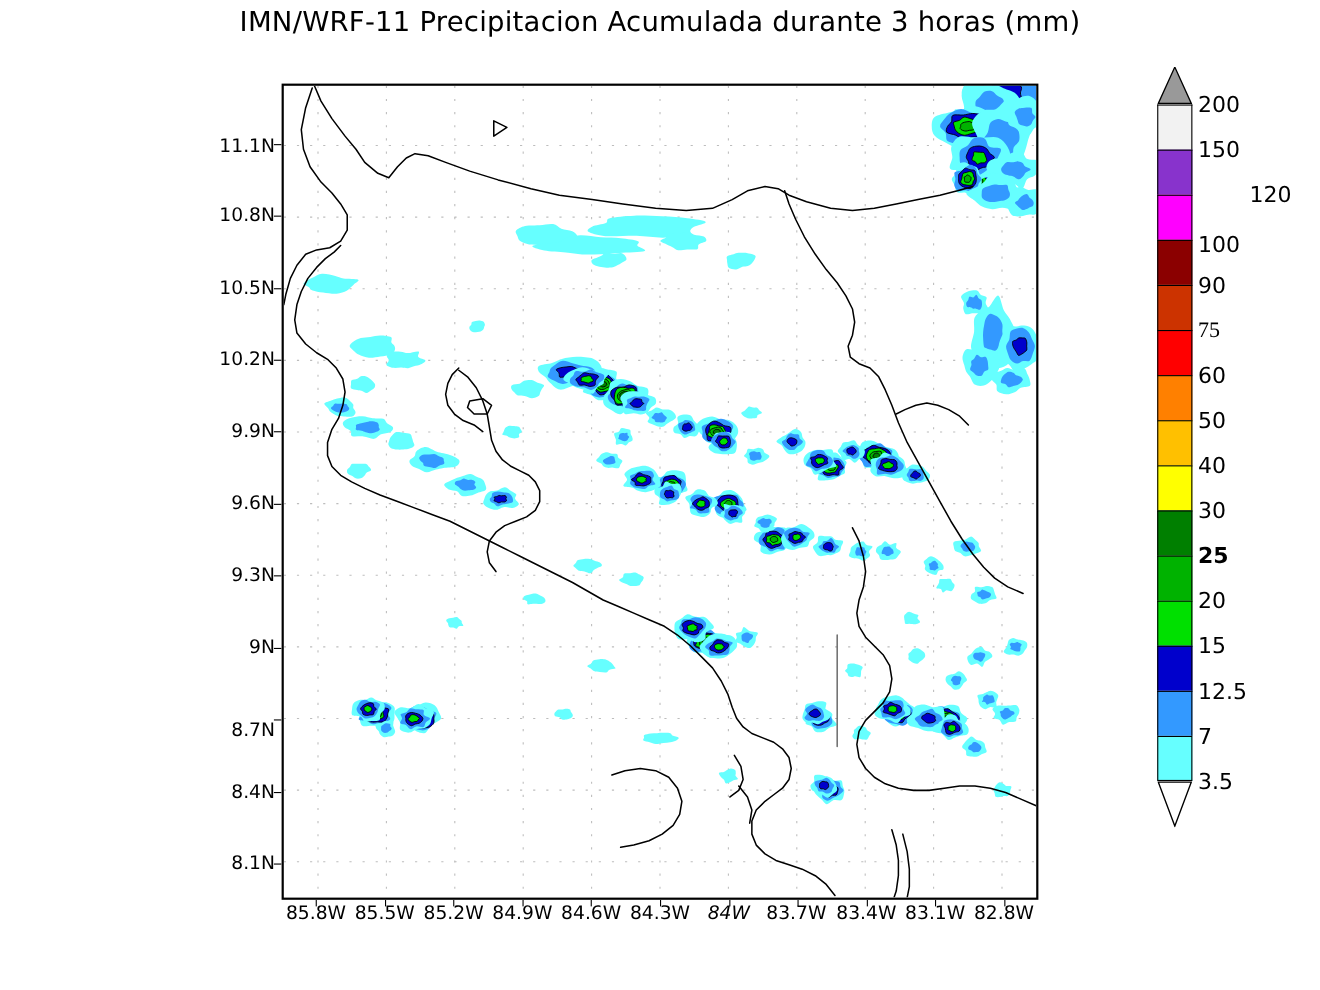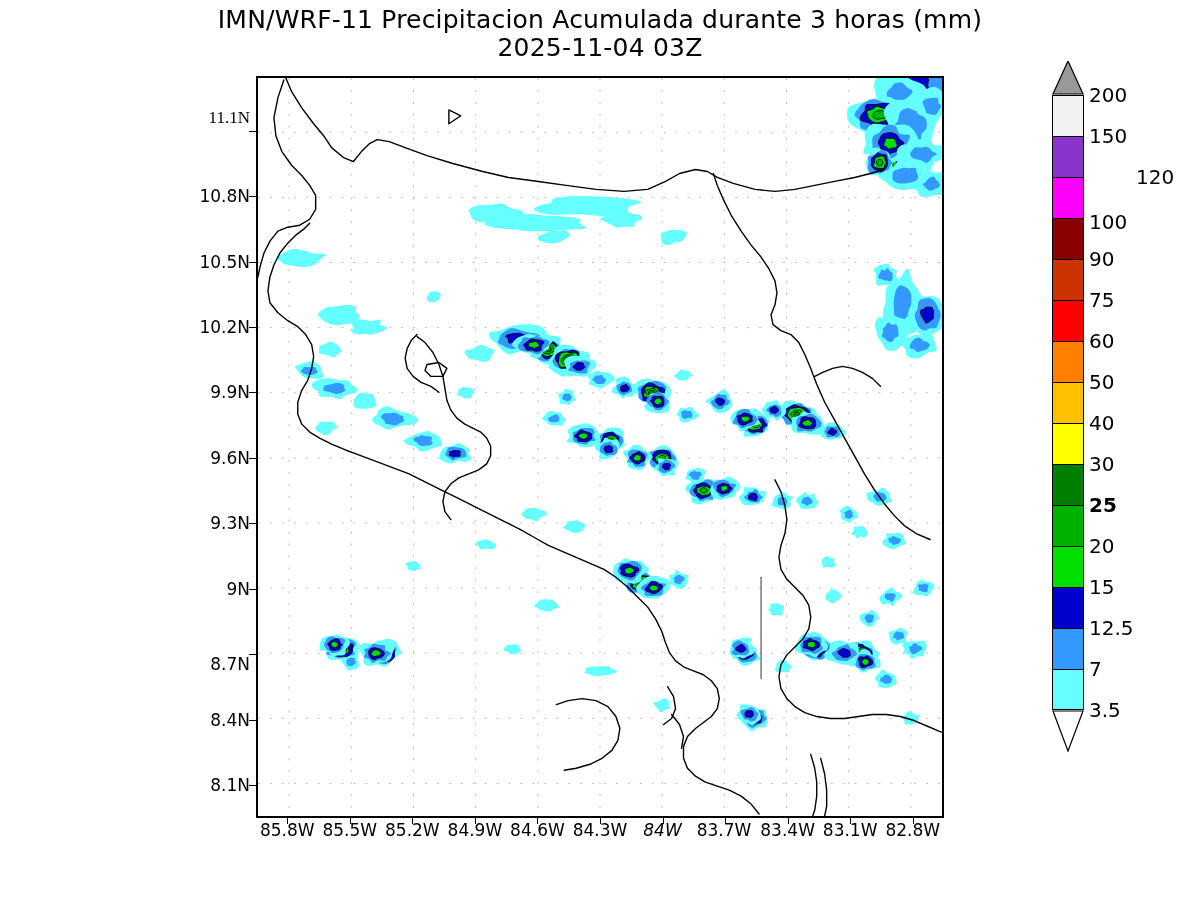--- a/index.html
+++ b/index.html
@@ -121,25 +121,24 @@
     width: 32px;
   }
 </style>
 </head>
 <body>
 
 <div id="root">
 
   <div class="title-block">
     <div class="title-line1">IMN/WRF-11 Precipitacion Acumulada durante 3 horas (mm)</div>
-    <div class="title-line2">2025-11-04 03Z</div>
   </div>
 
   <div id="y-axis">
-      <div class="ytick-label" style="top: 108px; font-family: Liberation Serif, serif;">11.1N</div>
+      <div class="ytick-label" style="top: 123px;">11.1N</div>
       <div class="ytick-mark" style="top: 130.559px;"></div>
       <div class="ytick-label" style="top: 186.029px;">10.8N</div>
       <div class="ytick-mark" style="top: 196.029px;"></div>
       <div class="ytick-label" style="top: 251.5px;">10.5N</div>
       <div class="ytick-mark" style="top: 261.5px;"></div>
       <div class="ytick-label" style="top: 316.971px;">10.2N</div>
       <div class="ytick-mark" style="top: 326.971px;"></div>
       <div class="ytick-label" style="top: 382.441px;">9.9N</div>
       <div class="ytick-mark" style="top: 392.441px;"></div>
       <div class="ytick-label" style="top: 447.912px;">9.6N</div>
@@ -822,21 +821,21 @@
     <svg id="cb-cap-bottom" viewBox="0 0 32 42" style="position: absolute; left: 0px; width: 32px; height: 42px; top: 615px;">
       <polygon id="cap-bot-poly" points="1,1 31,1 16,41" stroke="#000" stroke-width="1.2" fill="#ffffff"></polygon>
     </svg>
   </div>
   <div id="cb-labels">
       <div class="cb-label" style="top: 85px;">200</div>
       <div class="cb-label" style="top: 126px;">150</div>
       <div class="cb-label" style="top: 167px; margin-left: 47px;">120</div>
       <div class="cb-label" style="top: 212px;">100</div>
       <div class="cb-label" style="top: 249px;">90</div>
-      <div class="cb-label" style="top: 290px;">75</div>
+      <div class="cb-label" style="top: 290px; font-family: Liberation Serif, serif;">75</div>
       <div class="cb-label" style="top: 331px;">60</div>
       <div class="cb-label" style="top: 372px;">50</div>
       <div class="cb-label" style="top: 413px;">40</div>
       <div class="cb-label" style="top: 454px;">30</div>
       <div class="cb-label" style="top: 495px; font-weight: bold;">25</div>
       <div class="cb-label" style="top: 536px;">20</div>
       <div class="cb-label" style="top: 577px;">15</div>
       <div class="cb-label" style="top: 618px;">12.5</div>
       <div class="cb-label" style="top: 659px;">7</div>
       <div class="cb-label" style="top: 700px;">3.5</div>

